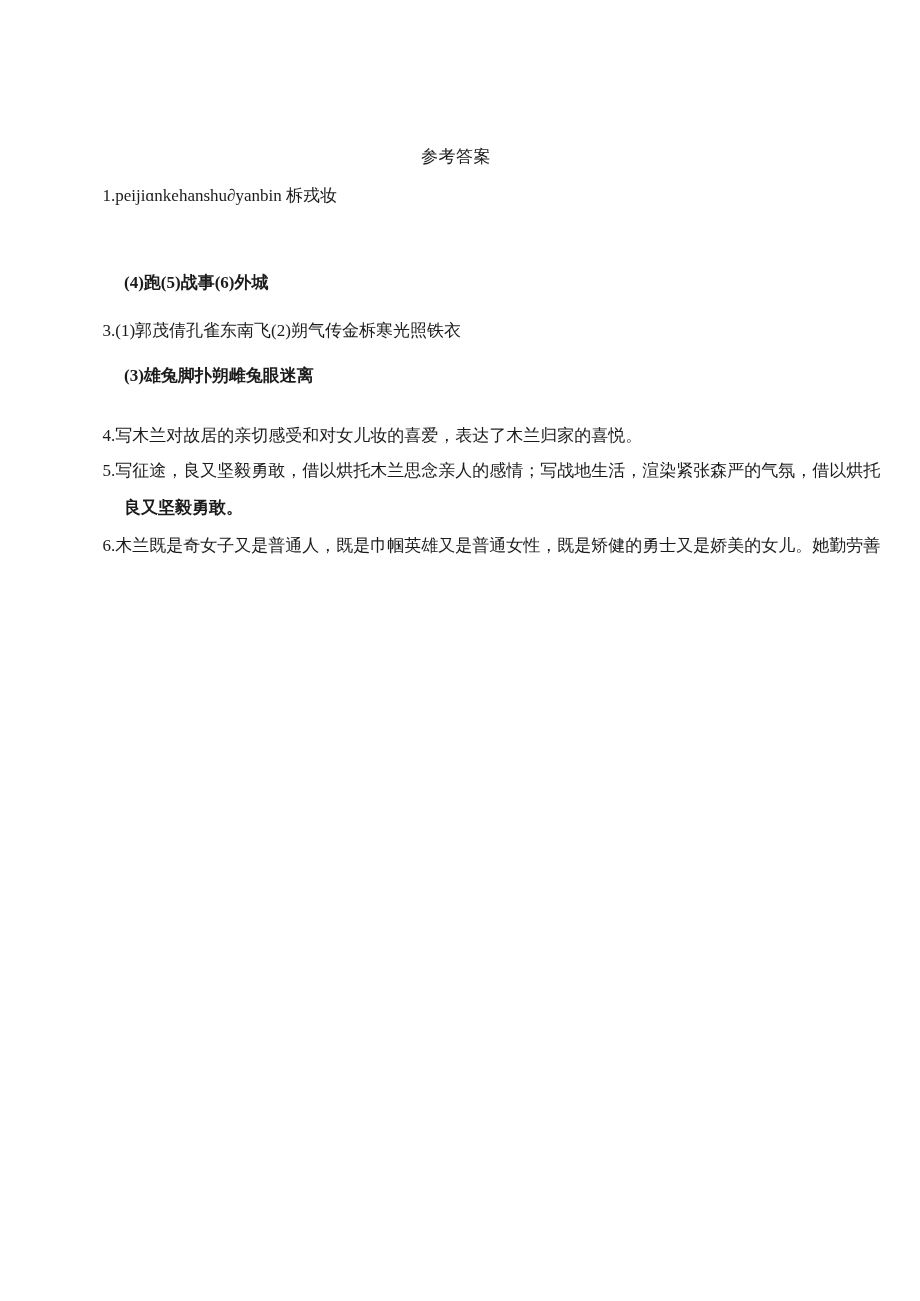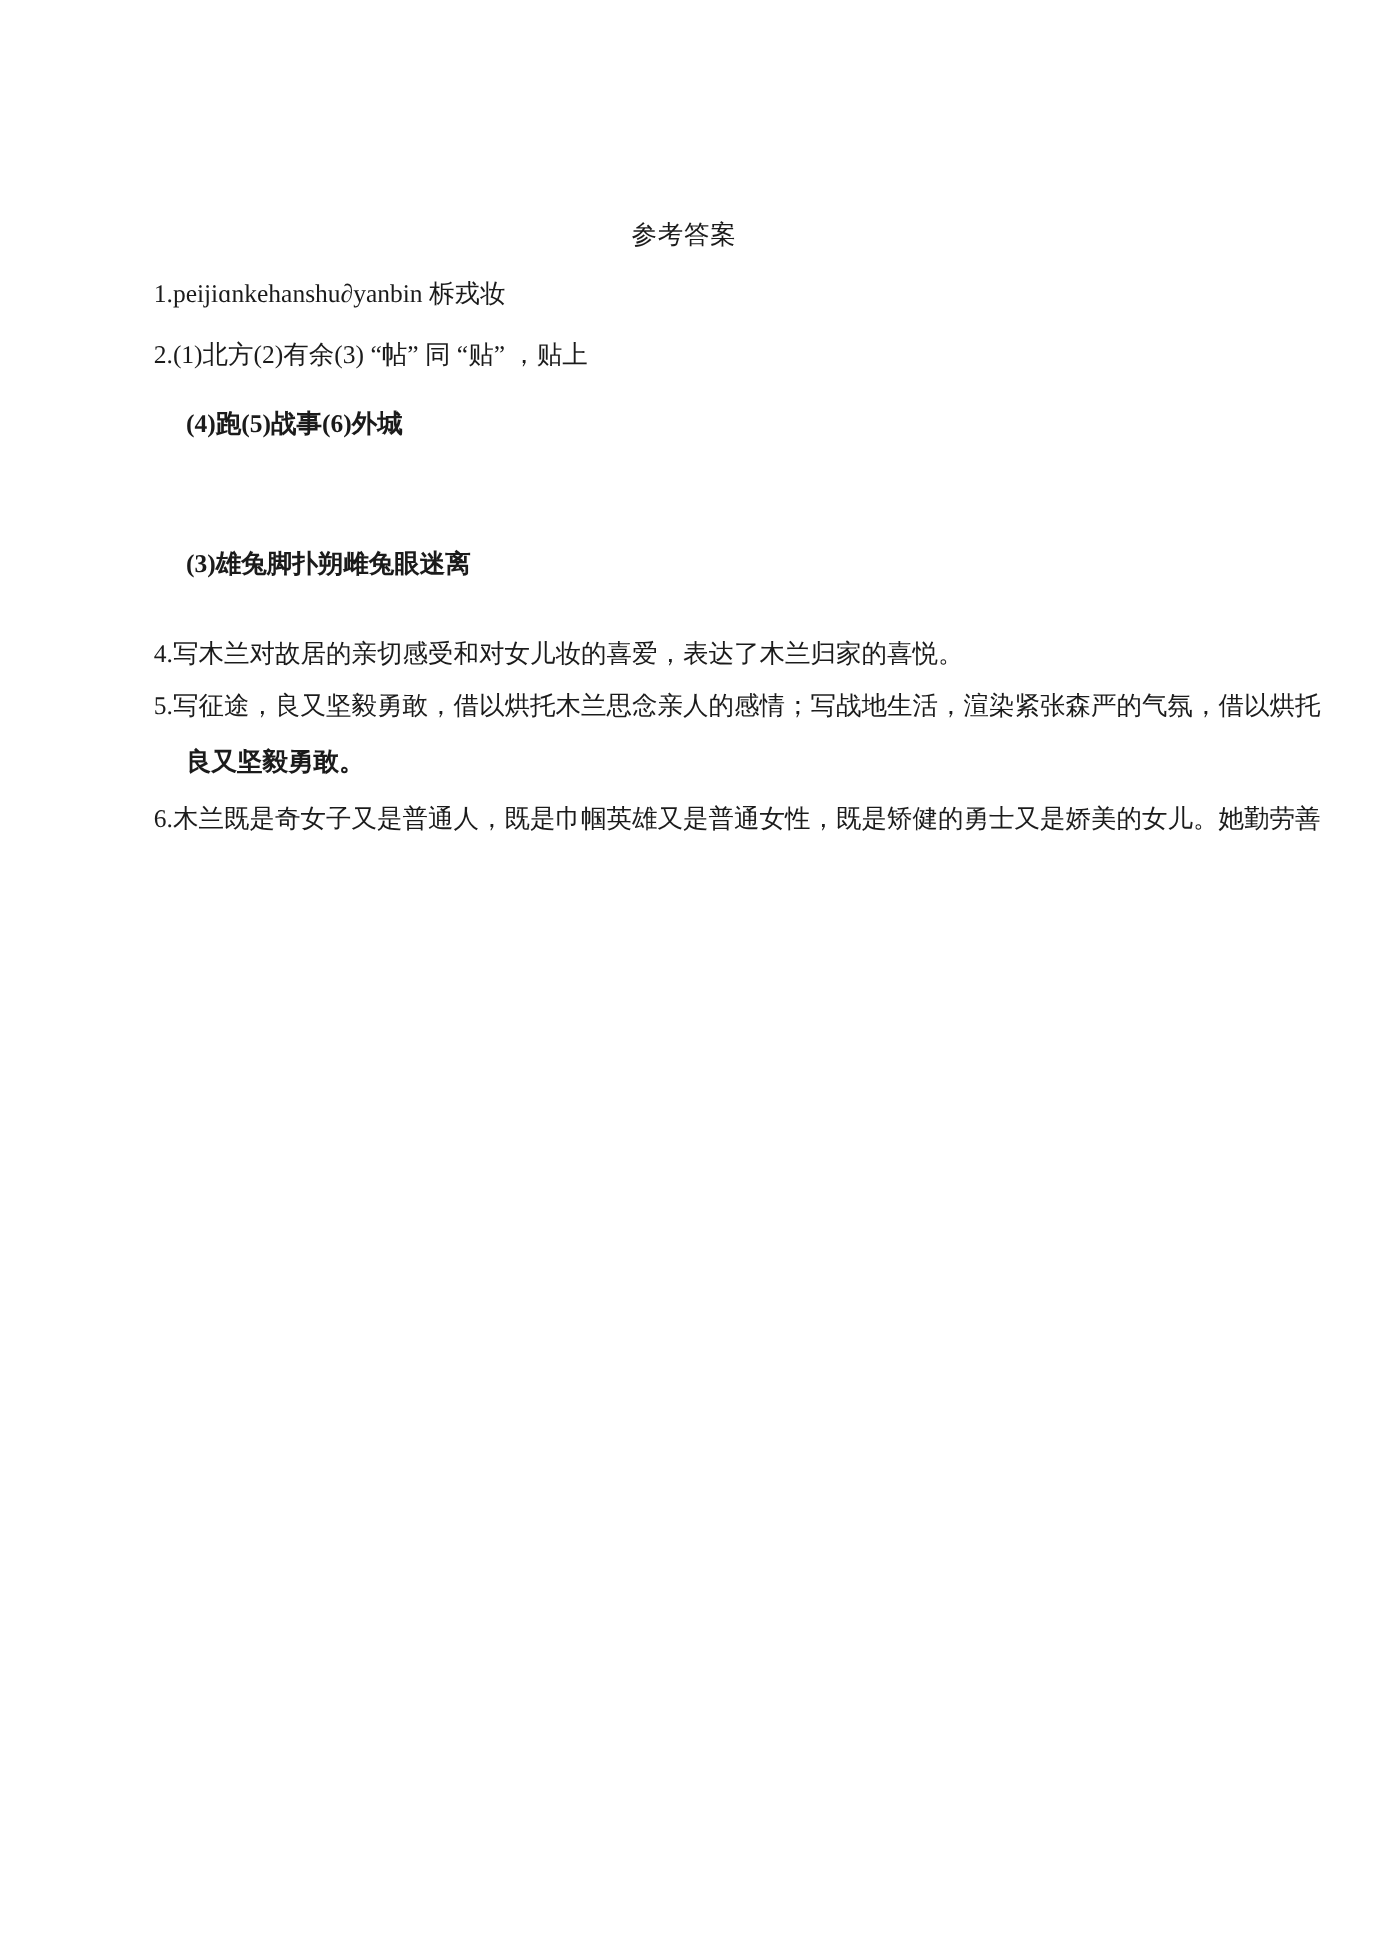--- a/index.html
+++ b/index.html
@@ -49,27 +49,27 @@
 <body>
 
 <div class="page">
 
   <h1 class="title">参考答案</h1>
 
   <div class="line first" style="top:184px">
     <span class="num">1</span><span class="text">.peijiɑnkehanshu∂yanbin 柝戎妆</span>
   </div>
 
-  <div class="line first" style="top:225px">
-    <span class="num">2</span><span class="text">.(1)北方(2)有余(3) “帖” 同 “贴” ，贴上</span>
-  </div>
   <div class="line cont" style="top:271px">
     <span class="text">(4)跑(5)战事(6)外城</span>
   </div>
 
+  <div class="line first" style="top:319px">
+    <span class="num">3</span><span class="text">.(1)郭茂倩孔雀东南飞(2)朔气传金柝寒光照铁衣</span>
+  </div>
   <div class="line cont" style="top:364px">
     <span class="text">(3)雄兔脚扑朔雌兔眼迷离</span>
   </div>
 
   <div class="line first" style="top:424px">
     <span class="num">4</span><span class="text">.写木兰对故居的亲切感受和对女儿妆的喜爱，表达了木兰归家的喜悦。</span>
   </div>
 
   <div class="line first" style="top:459px">
     <span class="num">5</span><span class="text">.写征途，良又坚毅勇敢，借以烘托木兰思念亲人的感情；写战地生活，渲染紧张森严的气氛，借以烘托</span>

